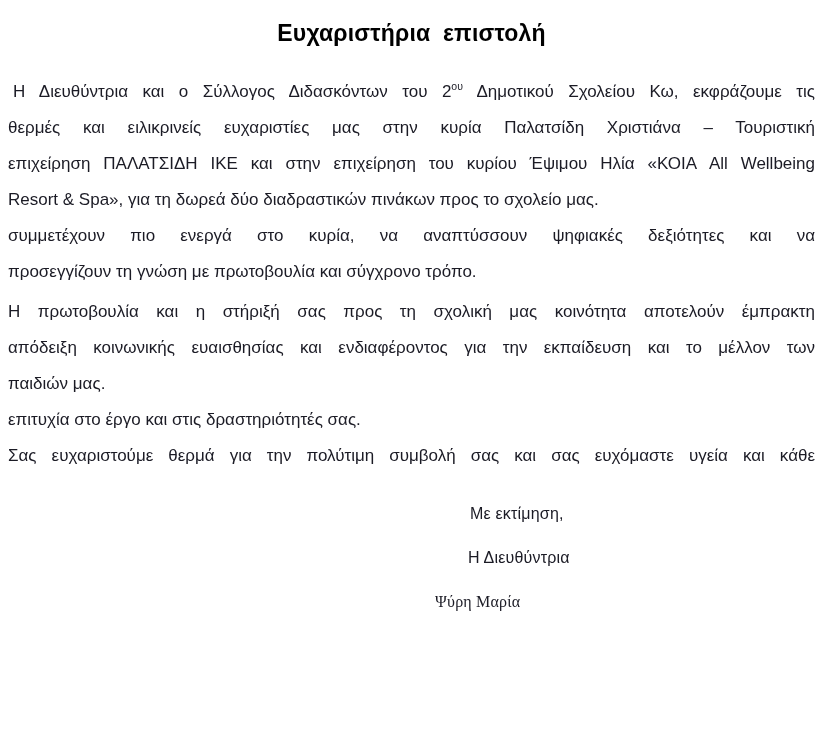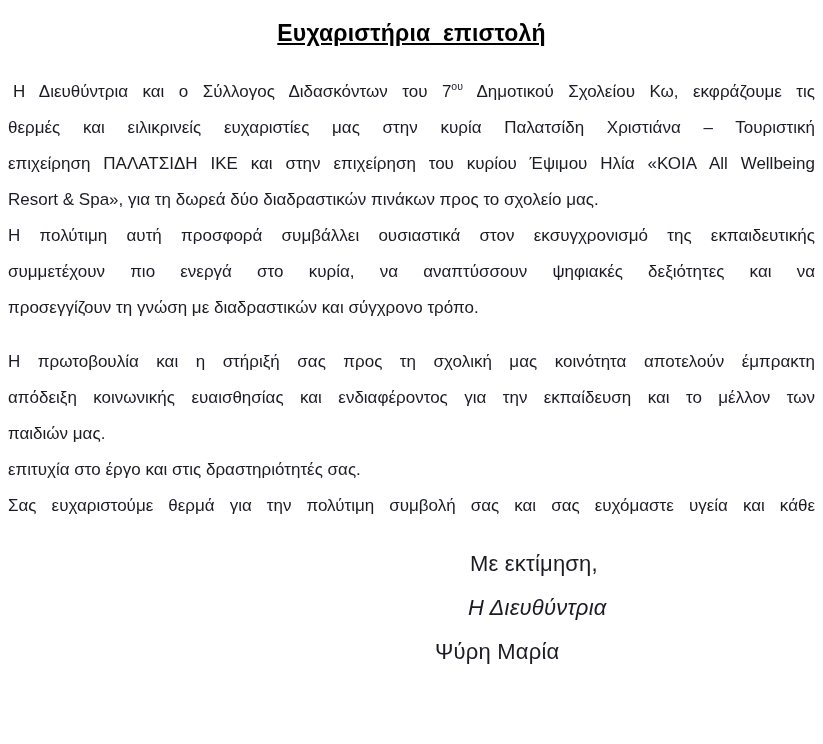--- a/index.html
+++ b/index.html
@@ -21,29 +21,28 @@
   }
   .title {
     margin: 16px 8px 0 8px;
     text-align: center;
     font-size: 23px;
     line-height: 34px;
     font-weight: bold;
     color: #000000;
     word-spacing: 6px;
     letter-spacing: 0.2px;
-    text-decoration: underline;
   }
   .letter-body {
     margin: 0 8px;
     font-size: 17px;
   }
   .para { margin: 0; }
   .para.p1 { margin-top: 24px; }
-  .para.p3 { margin-top: 18px; }
+  .para.p3 { margin-top: 4px; }
   .line {
     height: 36px;
     line-height: 36px;
     overflow: visible;
   }
   
   .line.j {
     text-align: justify;
     text-align-last: justify;
   }
@@ -55,47 +54,46 @@
     vertical-align: 7px;
     line-height: 0;
     margin-top: 8px;
   }
   .closing {
     margin-top: 18px;
   }
   .close-line {
     height: 44px;
     line-height: 44px;
-    font-size: 22px;
+    font-size: 16px;
     letter-spacing: 0.2px;
   }
   .close-line.sal  { padding-left: 462px; }
-  .close-line.role { padding-left: 460px; font-style: italic; }
-  .close-line.name { padding-left: 427px; }
+  .close-line.role { padding-left: 460px; }
+  .close-line.name { padding-left: 427px; font-family: Liberation Serif, serif; }
 </style>
 </head>
 <body>
 
 <main class="letter">
 
   <h1 class="title">Ευχαριστήρια επιστολή</h1>
 
   <div class="letter-body">
 
     <section class="para p1">
-      <div class="line j indent"><span>Η Διευθύντρια και ο Σύλλογος Διδασκόντων του 7</span><sup class="sup">ου</sup><span> Δημοτικού Σχολείου Κω, εκφράζουμε τις</span></div>
+      <div class="line j indent"><span>Η Διευθύντρια και ο Σύλλογος Διδασκόντων του 2</span><sup class="sup">ου</sup><span> Δημοτικού Σχολείου Κω, εκφράζουμε τις</span></div>
       <div class="line j">θερμές και ειλικρινείς ευχαριστίες μας στην κυρία Παλατσίδη Χριστιάνα – Τουριστική</div>
       <div class="line j">επιχείρηση ΠΑΛΑΤΣΙΔΗ ΙΚΕ και στην επιχείρηση του κυρίου Έψιμου Ηλία «ΚΟΙΑ All Wellbeing</div>
       <div class="line">Resort &amp; Spa», για τη δωρεά δύο διαδραστικών πινάκων προς το σχολείο μας.</div>
     </section>
 
     <section class="para p2">
-      <div class="line j">Η πολύτιμη αυτή προσφορά συμβάλλει ουσιαστικά στον εκσυγχρονισμό της εκπαιδευτικής</div>
       <div class="line j">συμμετέχουν πιο ενεργά στο κυρία, να αναπτύσσουν ψηφιακές δεξιότητες και να</div>
-      <div class="line">προσεγγίζουν τη γνώση με διαδραστικών και σύγχρονο τρόπο.</div>
+      <div class="line">προσεγγίζουν τη γνώση με πρωτοβουλία και σύγχρονο τρόπο.</div>
     </section>
 
     <section class="para p3">
       <div class="line j">Η πρωτοβουλία και η στήριξή σας προς τη σχολική μας κοινότητα αποτελούν έμπρακτη</div>
       <div class="line j">απόδειξη κοινωνικής ευαισθησίας και ενδιαφέροντος για την εκπαίδευση και το μέλλον των</div>
       <div class="line">παιδιών μας.</div>
     </section>
 
     <section class="para p4">
       <div class="line">επιτυχία στο έργο και στις δραστηριότητές σας.</div>

